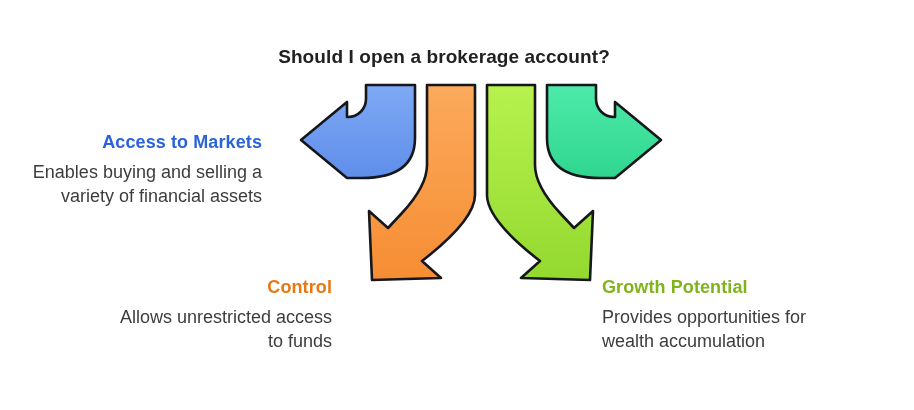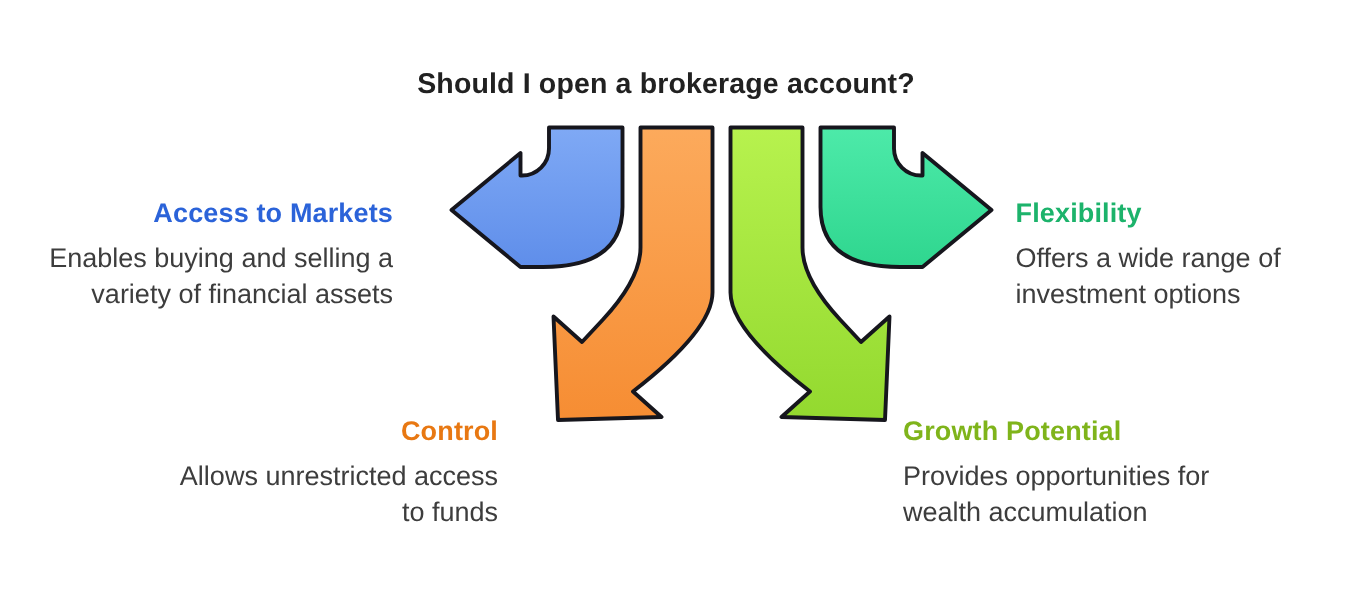--- a/index.html
+++ b/index.html
@@ -81,25 +81,20 @@
     <path fill="url(#grad-teal)" stroke-width="2.6" stroke-linejoin="round" d="M 596,85 L 547,85 L 547,138 Q 547,178 600,178 L 615,178 L 661,140
              L 615,102 L 615,117 L 614,117 A 18 18 0 0 1 596,99 Z" stroke="#16161d"></path>
   </svg>
 
   <div class="branch branch-access align-right">
     <div class="label" style="color: rgb(43, 99, 217);">Access to Markets</div>
     <div class="desc">Enables buying and selling a
 variety of financial assets</div>
   </div>
 
-  <div class="branch branch-flex align-left">
-    <div class="label" style="color: rgb(28, 179, 107);">Flexibility</div>
-    <div class="desc">Offers a wide range of
-investment options</div>
-  </div>
 
   <div class="branch branch-growth align-left">
     <div class="label" style="color: rgb(127, 180, 27);">Growth Potential</div>
     <div class="desc">Provides opportunities for
 wealth accumulation</div>
   </div>
 
   <div class="branch branch-control align-right">
     <div class="label" style="color: rgb(232, 120, 18);">Control</div>
     <div class="desc">Allows unrestricted access

